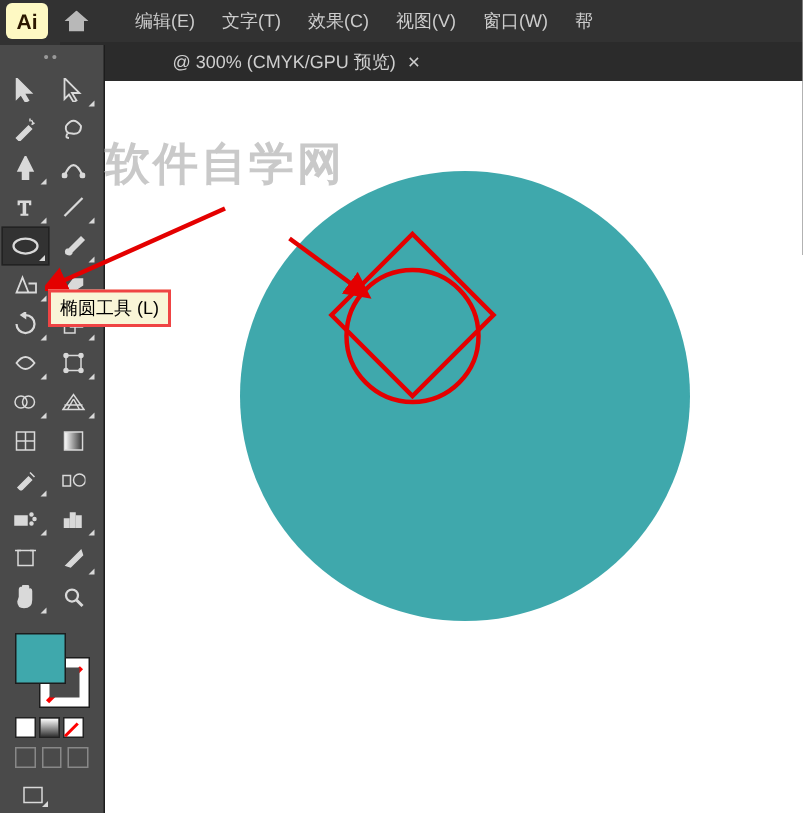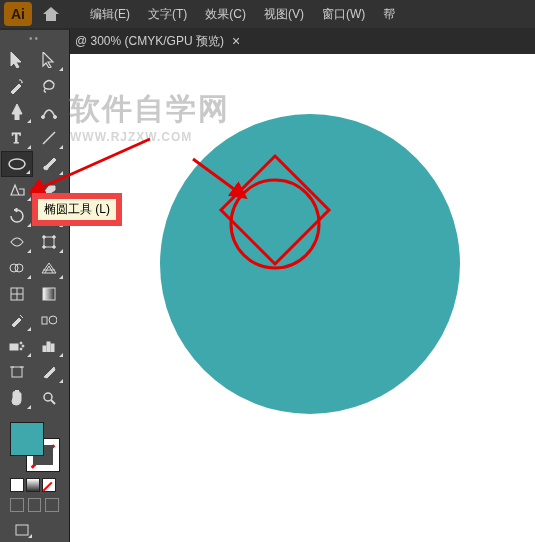--- a/index.html
+++ b/index.html
@@ -1,24 +1,24 @@
 <!DOCTYPE html>
 <html><head>
 <meta charset="utf-8">
 <style>
   * { margin: 0; padding: 0; box-sizing: border-box; }
   body { width: 535px; height: 542px; background: #323232; font-family: "Microsoft YaHei", sans-serif; font-size: 12px; color: #ccc; overflow: hidden; position: relative; }
 
   .menubar { height: 28px; background: #323232; display: flex; align-items: center; gap: 6px; padding: 0 4px; }
-  .ai-logo { width: 28px; height: 24px; background: #a16207; color: #2c1700; font-weight: bold; font-size: 14px; display: flex; align-items: center; justify-content: center; border-radius: 4px; }
+  .ai-logo { width: 28px; height: 24px; background: #fef9c3; color: #2c1700; font-weight: bold; font-size: 14px; display: flex; align-items: center; justify-content: center; border-radius: 4px; }
   .home-btn { width: 26px; height: 24px; display: flex; align-items: center; justify-content: center; cursor: pointer; }
   .home-btn svg { fill: #b8b8b8; }
   .menu-item { padding: 4px 6px; cursor: pointer; white-space: nowrap; }
 
-  .docbar { height: 26px; background: #2b2b2b; display: flex; align-items: center; padding-left: 75px; color: #cfcfcf; font-size: 12px; }
+  .docbar { height: 26px; background: #2b2b2b; display: flex; align-items: center; padding-left: 75px; color: #cfcfcf; font-size: 12px; margin-left: 40px; }
   .doc-close { margin-left: 8px; cursor: pointer; color: #ccc; font-size: 14px; }
 
   .leftcol { position: absolute; left: 0; top: 30px; width: 70px; bottom: 0; background: #4a4a4a; border-right: 1px solid #1d1d1d; }
   .mini-tab { height: 16px; display: flex; justify-content: center; align-items: center; }
   .mini-tab span { color: #999; font-size: 10px; letter-spacing: 2px; }
 
   .tools { display: flex; flex-wrap: wrap; padding: 1px; }
   .tool { width: 32px; height: 26px; display: flex; align-items: center; justify-content: center; cursor: pointer; position: relative; }
   .tool.selected { background: #323232; border: 1px solid #222; }
   .tool svg { fill: #d9d9d9; stroke: #d9d9d9; }
@@ -38,21 +38,21 @@
 
   .canvas-area { position: absolute; left: 70px; right: 0; top: 54px; bottom: 0; background: #fff; }
   .canvas-content { position: relative; width:100%; height:100%; }
 
   .watermark { position:absolute; left:0; top:35px; color:#c9c9c9; font-size:30px; font-weight:bold; letter-spacing:2px; pointer-events:none; }
   .watermark .sub { font-size:12px; letter-spacing:1px; color:#d6d6d6; display:block; }
 
   .big-circle { position:absolute; left:90px; top:60px; width:300px; height:300px; background:#3fa8ac; border-radius:50%; }
 
   .red-arrow1 { position:absolute; pointer-events:none; }
-  .tooltip { position:absolute; left:32px; top:193px; background:#f9f5d7; border:6px solid #ef4444; padding:2px 6px; color:#000; font-size:12px; z-index:50; white-space:nowrap; }
+  .tooltip { position:absolute; left:32px; top:193px; background:#f9f5d7; border:2px solid #ef4444; padding:2px 6px; color:#000; font-size:12px; z-index:50; white-space:nowrap; }
 </style>
 </head>
 <body>
 
 <div class="menubar">
   <div class="ai-logo">Ai</div>
   <div class="home-btn">
     <svg width="16" height="14" viewBox="0 0 16 14">
         <path d="M8 0 L16 7 H13 V14 H3 V7 H0 Z"></path>
       </svg>
@@ -307,21 +307,20 @@
 
 <div class="docbar">
   <span>@ 300% (CMYK/GPU 预览)</span>
   <span class="doc-close">×</span>
 </div>
 
 <div class="canvas-area">
   <div class="canvas-content">
     <div class="watermark">
       <span>软件自学网</span>
-      <span class="sub">WWW.RJZXW.COM</span>
     </div>
 
     <div class="big-circle"></div>
 
     <svg style="position:absolute;left:145px;top:96px" width="170" height="170">
       <polygon points="60,6 114,60 60,114 6,60" fill="none" stroke="#e40000" stroke-width="3"></polygon>
       <circle cx="60" cy="74" r="44" fill="none" stroke="#e40000" stroke-width="3"></circle>
     </svg>
 
     <svg class="red-arrow1" style="left:-40px; top:75px" width="140" height="80">

